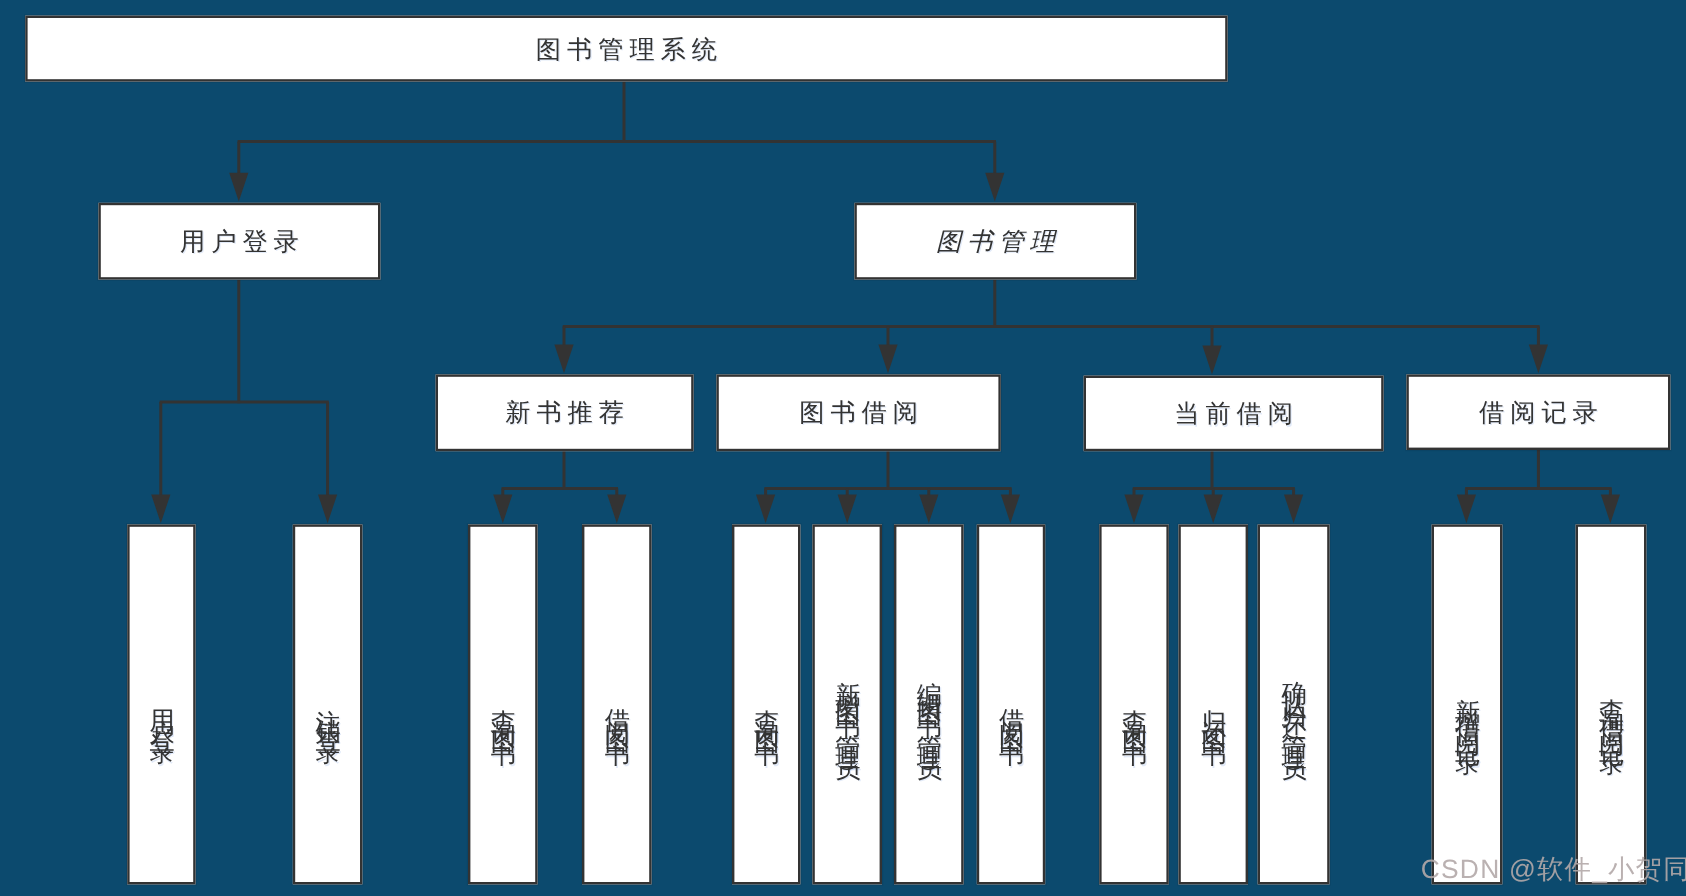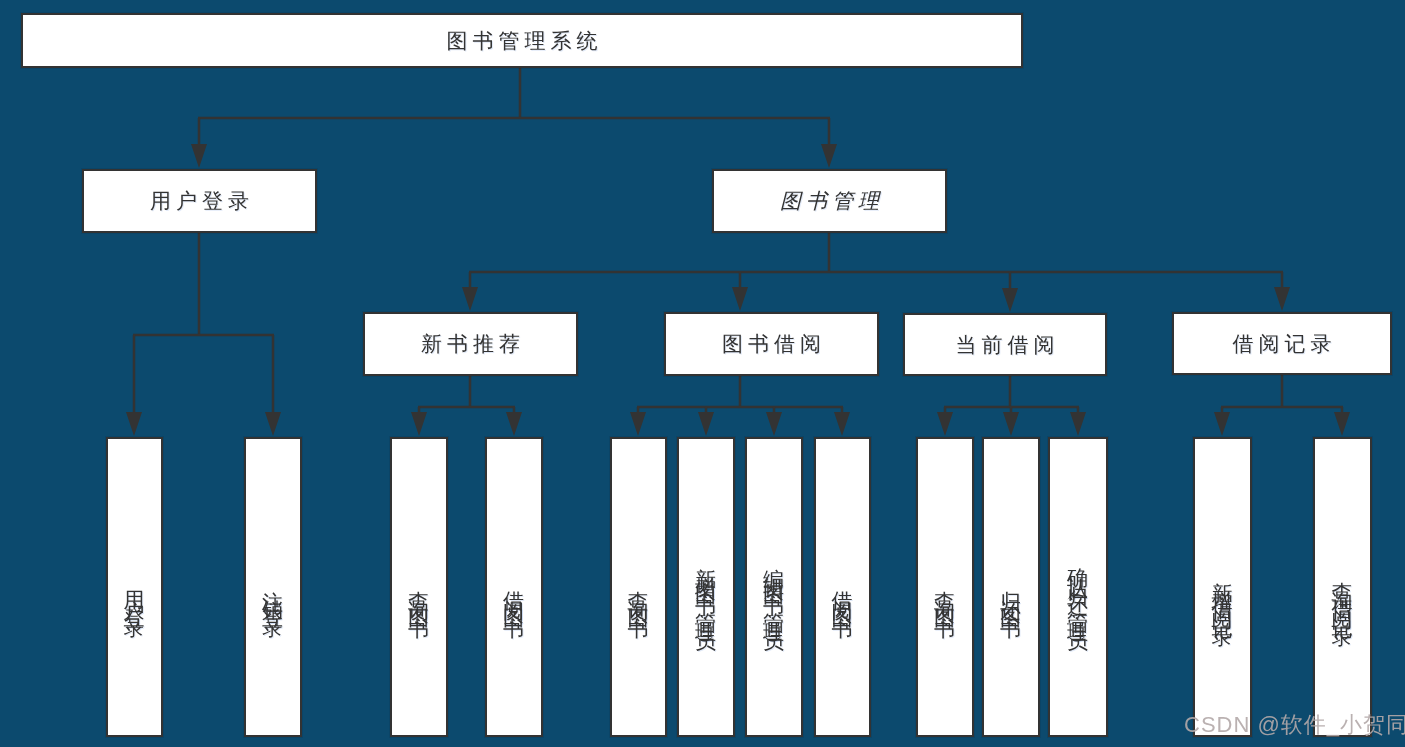--- a/index.html
+++ b/index.html
@@ -125,24 +125,24 @@
       </div>
       <div class="node horizontal" style="left: 82px; top: 169px; width: 235px; height: 64px;">
         <span class="lbl">用户登录</span>
       </div>
       <div class="node horizontal" style="left: 712px; top: 169px; width: 235px; height: 64px; font-style: italic;">
         <span class="lbl">图书管理</span>
       </div>
       <div class="node horizontal" style="left: 363px; top: 312px; width: 215px; height: 64px;">
         <span class="lbl">新书推荐</span>
       </div>
-      <div class="node horizontal" style="left: 664px; top: 312px; width: 215px; height: 64px;">
+      <div class="node horizontal" style="left: 597px; top: 312px; width: 237px; height: 64px;">
         <span class="lbl">图书借阅</span>
       </div>
-      <div class="node horizontal" style="left: 903px; top: 313px; width: 204px; height: 63px;">
+      <div class="node horizontal" style="left: 903px; top: 313px; width: 250px; height: 63px;">
         <span class="lbl">当前借阅</span>
       </div>
       <div class="node horizontal" style="left: 1172px; top: 312px; width: 220px; height: 63px;">
         <span class="lbl">借阅记录</span>
       </div>
       <div class="node vertical" style="left: 106px; top: 437px; width: 57px; height: 300px;">
         <span class="lbl">用户登录</span>
       </div>
       <div class="node vertical" style="left: 244px; top: 437px; width: 58px; height: 300px;">
         <span class="lbl">注销登录</span>

